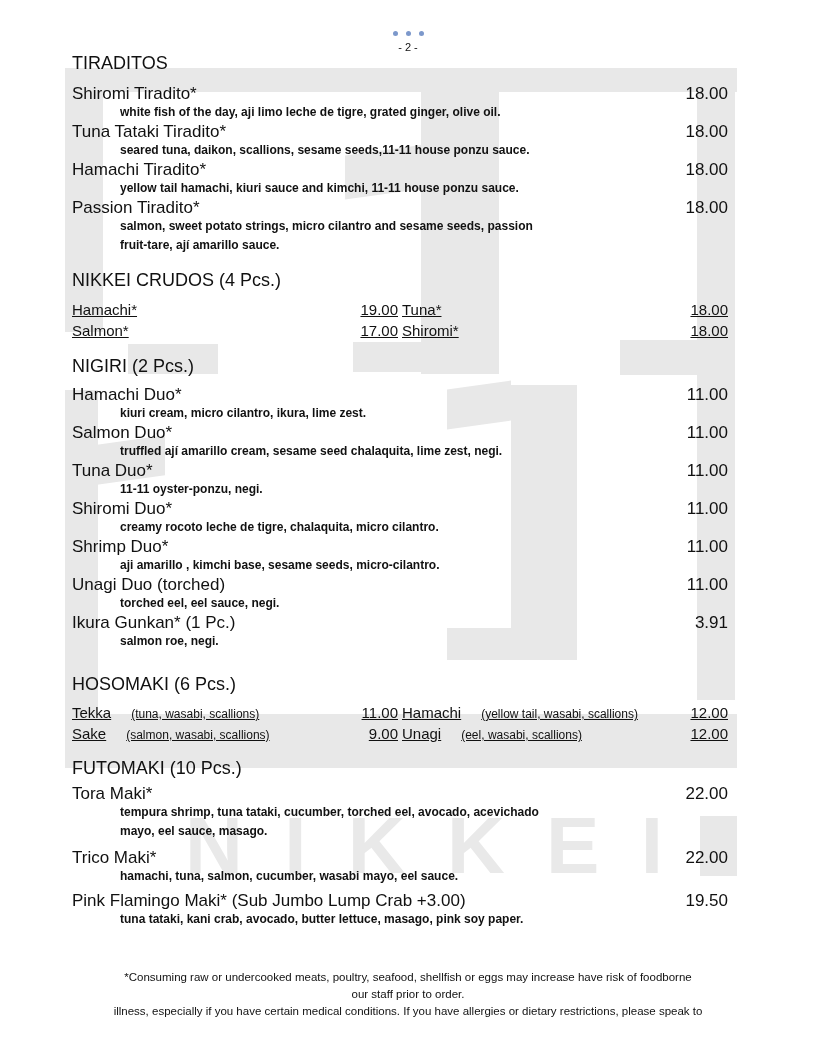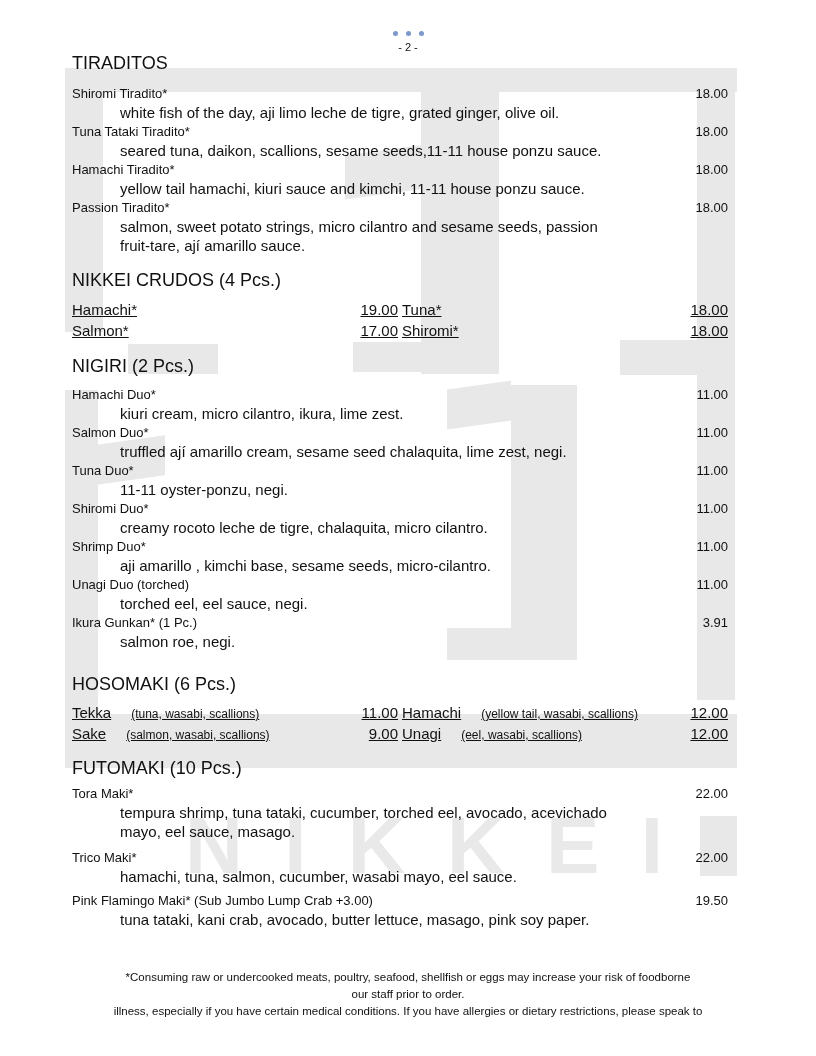--- a/index.html
+++ b/index.html
@@ -20,22 +20,22 @@
   .pagenum{position:absolute;top:40px;left:0;width:100%;text-align:center;
            font-size:11px;line-height:14px;z-index:1;}
 
   
   .menu{position:absolute;left:72px;top:51px;width:656px;z-index:1;}
   .section-title{font-size:18px;line-height:24px;font-weight:normal;margin:0 0 9px 0;}
   #sec-crudos .section-title,#sec-nigiri .section-title{margin:13px 0 7px 0;}
   #sec-hosomaki .section-title{margin:21px 0 7px 0;}
   #sec-futomaki .section-title{margin:11px 0 4px 0;}
 
-  .item .row{display:flex;justify-content:space-between;font-size:13px;line-height:19px;text-align:center;}
-  .item .desc{font-size:15px;line-height:19px;padding-left:48px;white-space:pre-line;}
+  .item .row{display:flex;justify-content:space-between;font-size:17px;line-height:19px;text-align:center;}
+  .item .desc{font-size:12px;line-height:19px;padding-left:48px;white-space:pre-line;font-weight:bold;}
   .fut .item{margin-bottom:7px;}
   .fut .item:nth-child(2){margin-bottom:5px;}
 
   .cols{display:grid;grid-template-columns:1fr 1fr;column-gap:4px;text-decoration:underline;}
   .cell{display:flex;align-items:baseline;font-size:15px;line-height:21px;}
   #sec-hosomaki .cell{line-height:20px;text-align:center;}
   .cell .nm{white-space:nowrap;}
   .cell .note{font-size:12px;margin-left:20px;white-space:nowrap;}
   .cell .pr{margin-left:auto;}
 
@@ -253,18 +253,18 @@
               <span class="pr">19.50</span>
             </div>
             <div class="desc">tuna tataki, kani crab, avocado, butter lettuce, masago, pink soy paper.</div>
           </div>
         </div>
     </div>
 
   </div>
 
   <div class="footer" id="footer">
-      <div class="fl">*Consuming raw or undercooked meats, poultry, seafood, shellfish or eggs may increase your risk of foodborne</div>
+      <div class="fl">*Consuming raw or undercooked meats, poultry, seafood, shellfish or eggs may increase have risk of foodborne</div>
       <div class="fl">our staff prior to order.</div>
       <div class="fl">illness, especially if you have certain medical conditions. If you have allergies or dietary restrictions, please speak to</div>
     </div>
 
 </div>
 
 </body></html>

